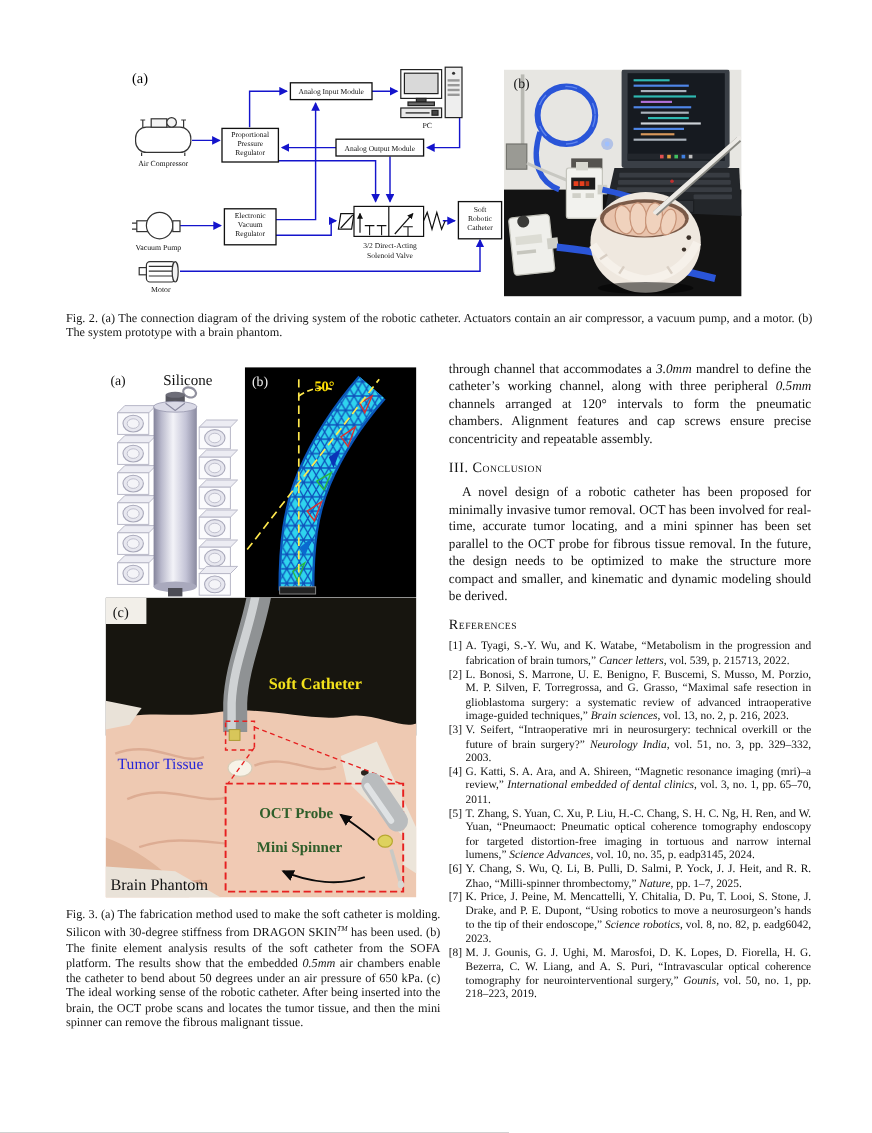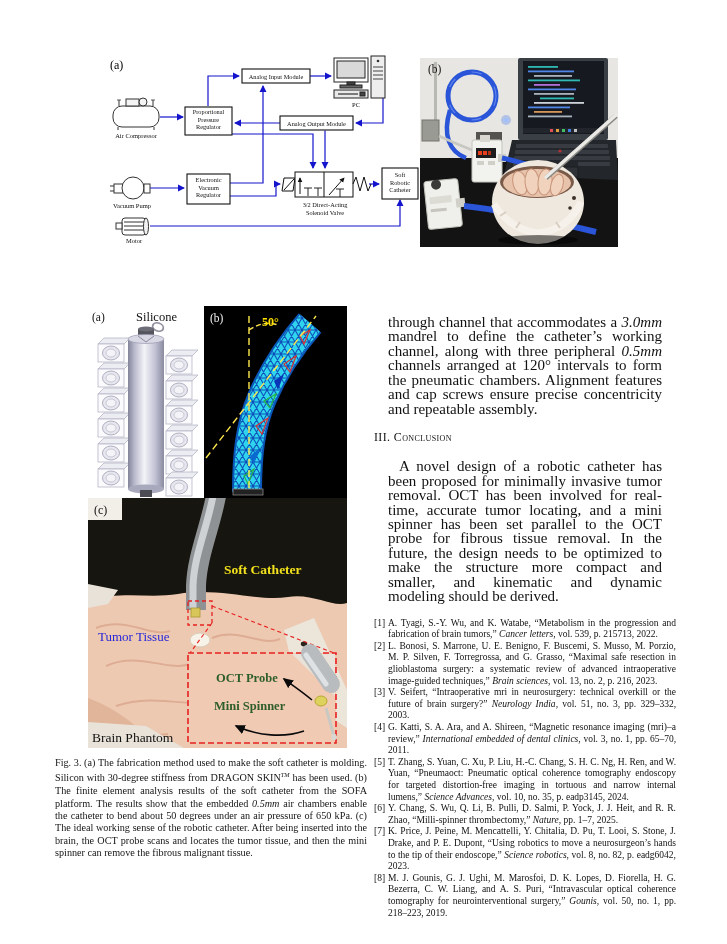--- a/index.html
+++ b/index.html
@@ -1,20 +1,20 @@
 <!DOCTYPE html>
 <html><head>
 <meta charset="utf-8">
 <style>
   html,body{margin:0;padding:0;background:#888;}
   .page{position:relative;width:727px;height:944px;background:#ffffff;overflow:hidden;
         font-family:"Liberation Serif","DejaVu Serif",serif;color:#111;}
   .abs{position:absolute;}
   .caption{font-size:10.2px;line-height:12.4px;text-align:justify;color:#151515;}
-  .body-text{font-size:15px;line-height:14.45px;text-align:justify;margin:14px;}
+  .body-text{font-size:11px;line-height:14.45px;text-align:justify;margin:0;}
   .indent{text-indent:11px;}
   .sec-head{font-size:11.9px;font-weight:normal;font-variant:small-caps;text-align:left;
             margin:9px 0 6px 0;letter-spacing:.4px;}
   ol.refs{list-style:none;margin:0;padding:0;font-size:9.5px;line-height:11.6px;text-align:justify;}
   ol.refs li{position:relative;padding-left:14px;margin:0;}
   .refnum{position:absolute;left:0;top:0;}
   ol.refs i{font-style:italic;}
   .mit{font-style:italic;}
   sup.tm{font-size:6.3px;vertical-align:super;font-style:italic;}
   svg text{font-family:"Liberation Serif","DejaVu Serif",serif;}
@@ -236,20 +236,21 @@
     </g>
 
     <g>
       <line x1="196" y1="58" x2="126" y2="120" stroke="#8a8a84" stroke-width="5"></line>
       <line x1="196" y1="57" x2="126" y2="119" stroke="#eceae6" stroke-width="3.4" stroke-linecap="round"></line>
     </g>
 
     <text x="8" y="15" font-size="11.5" fill="#111">(b)</text>
   </svg>
 
+  <div class="abs caption" style="left:55px;top:260px;width:622px;">Fig. 2.   (a) The connection diagram of the driving system of the robotic catheter. Actuators contain an air compressor, a vacuum pump, and a motor. (b) The system prototype with a brain phantom.</div>
 
   <svg class="abs" style="left:88px;top:306px;" width="116" height="192" viewBox="0 0 116 192">
     <defs>
       <linearGradient id="cyl" x1="0" y1="0" x2="1" y2="0">
         <stop offset="0" stop-color="#83839a"></stop>
           <stop offset="0.18" stop-color="#b9b9cc"></stop>
         <stop offset="0.45" stop-color="#f3f3f8"></stop>
           <stop offset="0.75" stop-color="#c3c3d6"></stop>
         <stop offset="1" stop-color="#8a8aa0"></stop>
       </linearGradient>
@@ -386,20 +387,21 @@
     <span>Fig. 3.   (a) The fabrication method used to make the soft catheter is molding. Silicon with 30-degree stiffness from DRAGON SKIN</span><sup class="tm">TM</sup><span> has been used. (b) The finite element analysis results of the soft catheter from the SOFA platform. The results show that the embedded </span><span class="mit">0.5mm</span><span> air chambers enable the catheter to bend about 50 degrees under an air pressure of 650 kPa. (c) The ideal working sense of the robotic catheter. After being inserted into the brain, the OCT probe scans and locates the tumor tissue, and then the mini spinner can remove the fibrous malignant tissue.</span>
   </div>
 
   <div class="abs" style="left:374px;top:301px;width:302px;">
     <p class="body-text"><span>through channel that accommodates a </span><span class="mit">3.0mm</span><span> mandrel to define the catheter’s working channel, along with three peripheral </span><span class="mit">0.5mm</span><span> channels arranged at 120° intervals to form the pneumatic chambers. Alignment features and cap screws ensure precise concentricity and repeatable assembly.</span></p>
 
     <h3 class="sec-head">III. Conclusion</h3>
 
     <p class="body-text indent">A novel design of a robotic catheter has been proposed for minimally invasive tumor removal. OCT has been involved for real-time, accurate tumor locating, and a mini spinner has been set parallel to the OCT probe for fibrous tissue removal. In the future, the design needs to be optimized to make the structure more compact and smaller, and kinematic and dynamic modeling should be derived.</p>
 
+    <h3 class="sec-head">References</h3>
 
     <ol class="refs">
       <li><span class="refnum">[1]</span><span>A. Tyagi, S.-Y. Wu, and K. Watabe, “Metabolism in the progression and fabrication of brain tumors,” </span><i>Cancer letters</i><span>, vol. 539, p. 215713, 2022.</span></li>
       <li><span class="refnum">[2]</span><span>L. Bonosi, S. Marrone, U. E. Benigno, F. Buscemi, S. Musso, M. Porzio, M. P. Silven, F. Torregrossa, and G. Grasso, “Maximal safe resection in glioblastoma surgery: a systematic review of advanced intraoperative image-guided techniques,” </span><i>Brain sciences</i><span>, vol. 13, no. 2, p. 216, 2023.</span></li>
       <li><span class="refnum">[3]</span><span>V. Seifert, “Intraoperative mri in neurosurgery: technical overkill or the future of brain surgery?” </span><i>Neurology India</i><span>, vol. 51, no. 3, pp. 329–332, 2003.</span></li>
       <li><span class="refnum">[4]</span><span>G. Katti, S. A. Ara, and A. Shireen, “Magnetic resonance imaging (mri)–a review,” </span><i>International embedded of dental clinics</i><span>, vol. 3, no. 1, pp. 65–70, 2011.</span></li>
       <li><span class="refnum">[5]</span><span>T. Zhang, S. Yuan, C. Xu, P. Liu, H.-C. Chang, S. H. C. Ng, H. Ren, and W. Yuan, “Pneumaoct: Pneumatic optical coherence tomography endoscopy for targeted distortion-free imaging in tortuous and narrow internal lumens,” </span><i>Science Advances</i><span>, vol. 10, no. 35, p. eadp3145, 2024.</span></li>
       <li><span class="refnum">[6]</span><span>Y. Chang, S. Wu, Q. Li, B. Pulli, D. Salmi, P. Yock, J. J. Heit, and R. R. Zhao, “Milli-spinner thrombectomy,” </span><i>Nature</i><span>, pp. 1–7, 2025.</span></li>
       <li><span class="refnum">[7]</span><span>K. Price, J. Peine, M. Mencattelli, Y. Chitalia, D. Pu, T. Looi, S. Stone, J. Drake, and P. E. Dupont, “Using robotics to move a neurosurgeon’s hands to the tip of their endoscope,” </span><i>Science robotics</i><span>, vol. 8, no. 82, p. eadg6042, 2023.</span></li>
       <li><span class="refnum">[8]</span><span>M. J. Gounis, G. J. Ughi, M. Marosfoi, D. K. Lopes, D. Fiorella, H. G. Bezerra, C. W. Liang, and A. S. Puri, “Intravascular optical coherence tomography for neurointerventional surgery,” </span><i>Gounis</i><span>, vol. 50, no. 1, pp. 218–223, 2019.</span></li>

